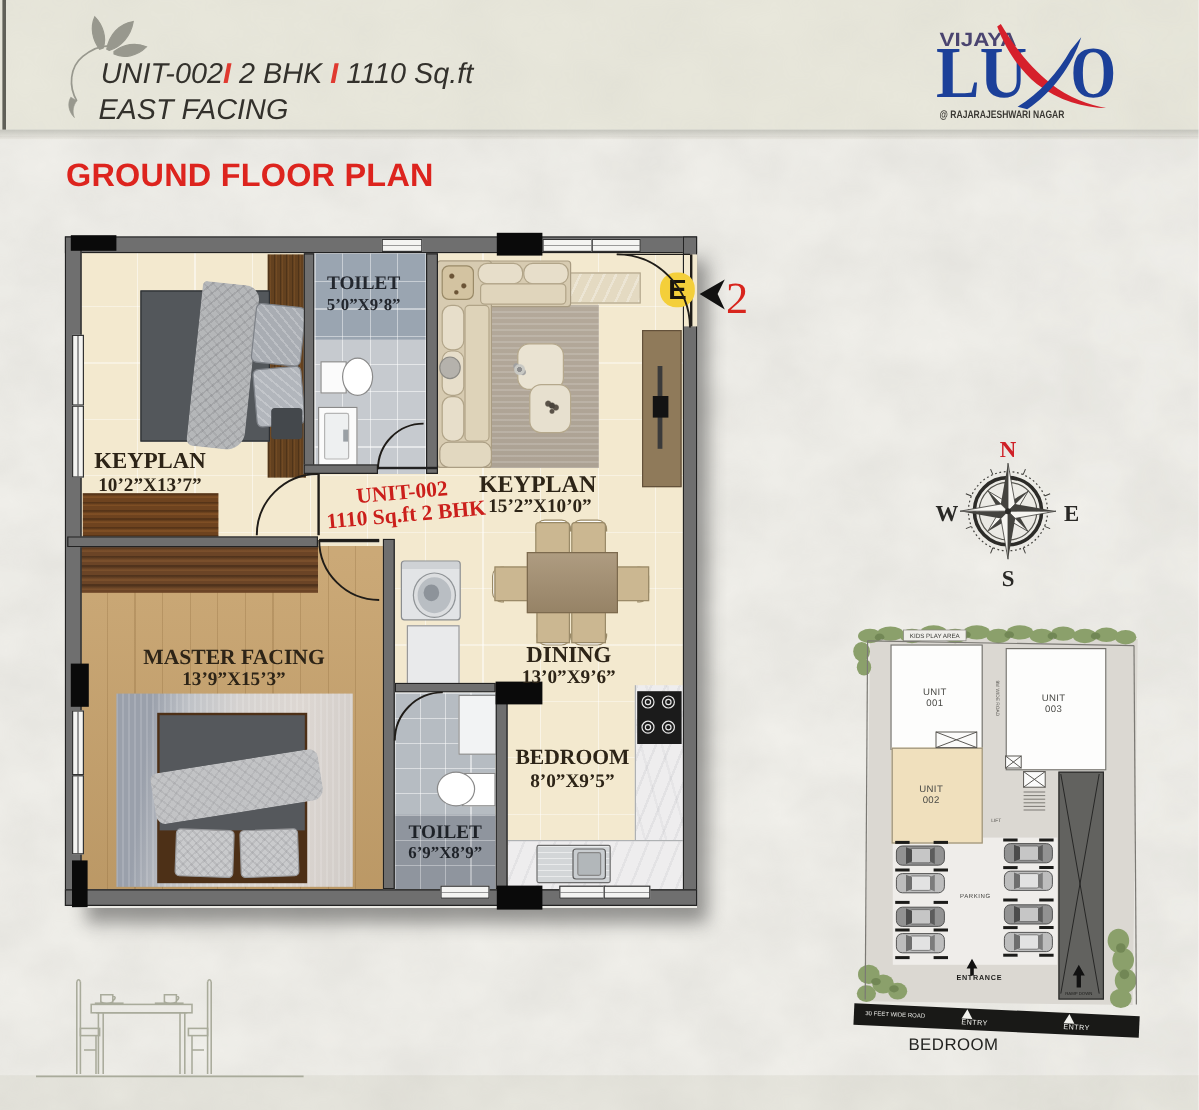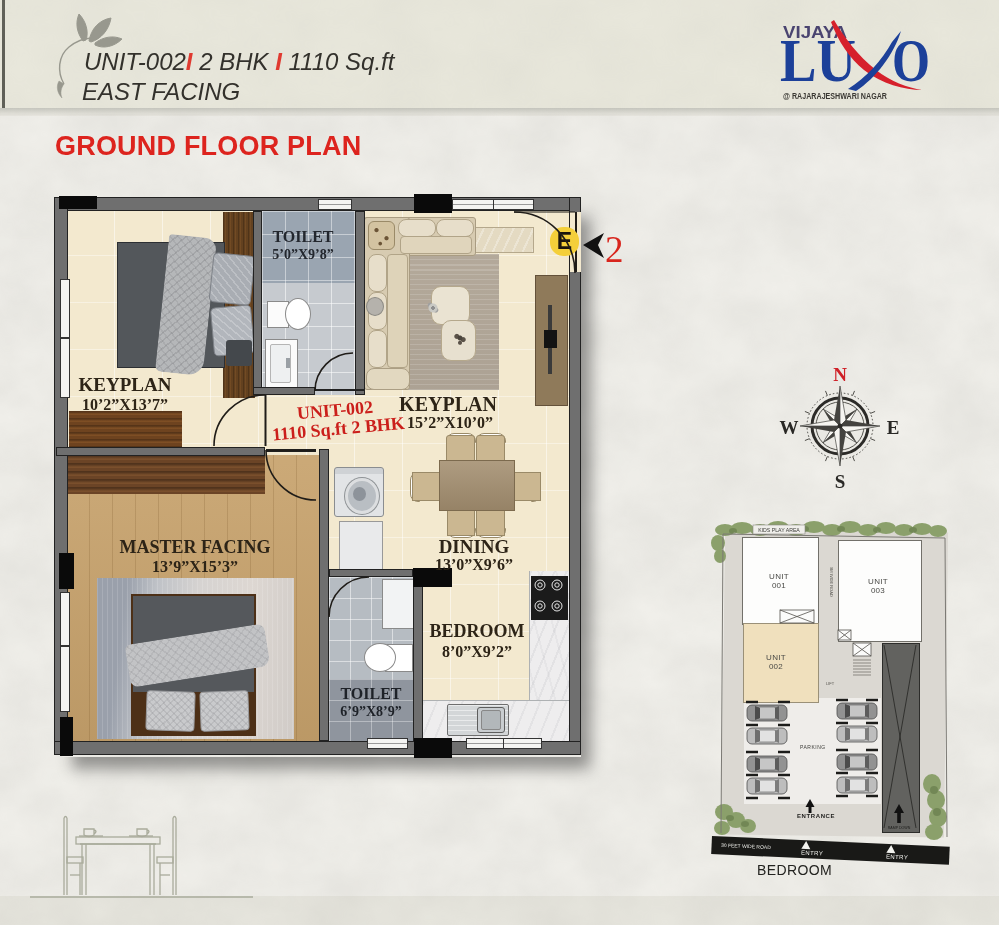--- a/index.html
+++ b/index.html
@@ -238,21 +238,21 @@
   <div class="label" style="left:75px;top:396px;width:100px;font-size:16px;">10’2”X13’7”</div>
   <div class="label" style="left:266px;top:228px;width:74px;font-size:16px;color:#23272e;">TOILET</div>
   <div class="label" style="left:266px;top:247px;width:74px;font-size:14px;color:#23272e;">5’0”X9’8”</div>
   <div class="label" style="left:398px;top:393px;width:100px;font-size:20px;">KEYPLAN</div>
   <div class="label" style="left:400px;top:414px;width:100px;font-size:16px;">15’2”X10’0”</div>
   <div class="label" style="left:108px;top:537px;width:174px;font-size:18px;">MASTER FACING</div>
   <div class="label" style="left:108px;top:558px;width:174px;font-size:16px;">13’9”X15’3”</div>
   <div class="label" style="left:424px;top:536px;width:100px;font-size:19px;">DINING</div>
   <div class="label" style="left:424px;top:556px;width:100px;font-size:16px;">13’0”X9’6”</div>
   <div class="label" style="left:427px;top:621px;width:100px;font-size:18px;">BEDROOM</div>
-  <div class="label" style="left:427px;top:643px;width:100px;font-size:16px;">8’0”X9’2”</div>
+  <div class="label" style="left:427px;top:643px;width:100px;font-size:16px;">8’0”X9’5”</div>
   <div class="label" style="left:334px;top:685px;width:74px;font-size:16px;color:#1e2228;">TOILET</div>
   <div class="label" style="left:334px;top:704px;width:74px;font-size:14px;color:#1e2228;">6’9”X8’9”</div>
   <div class="label" style="left:287px;top:400px;width:96px;font-size:18px;color:#cb1f1b;transform:rotate(-5deg);">UNIT-002</div>
   <div class="label" style="left:272px;top:419px;width:124px;font-size:18px;color:#cb1f1b;transform:rotate(-5deg);">1110 Sq.ft 2 BHK</div>
 
   <div class="abs" style="left:550px;top:227px;width:29px;height:29px;background:#f4cf3a;border-radius:46%;"></div>
   <div class="abs" style="left:550px;top:227px;width:29px;height:29px;font-weight:bold;font-size:23px;color:#1a150d;text-align:center;line-height:29px;">E</div>
   <div class="abs" style="left:605px;top:228px;color:#d8251d;font-size:37px;font-family:'Liberation Serif',serif;">2</div>
 
   <div id="keyplan" class="abs" style="left:0;top:0;">

